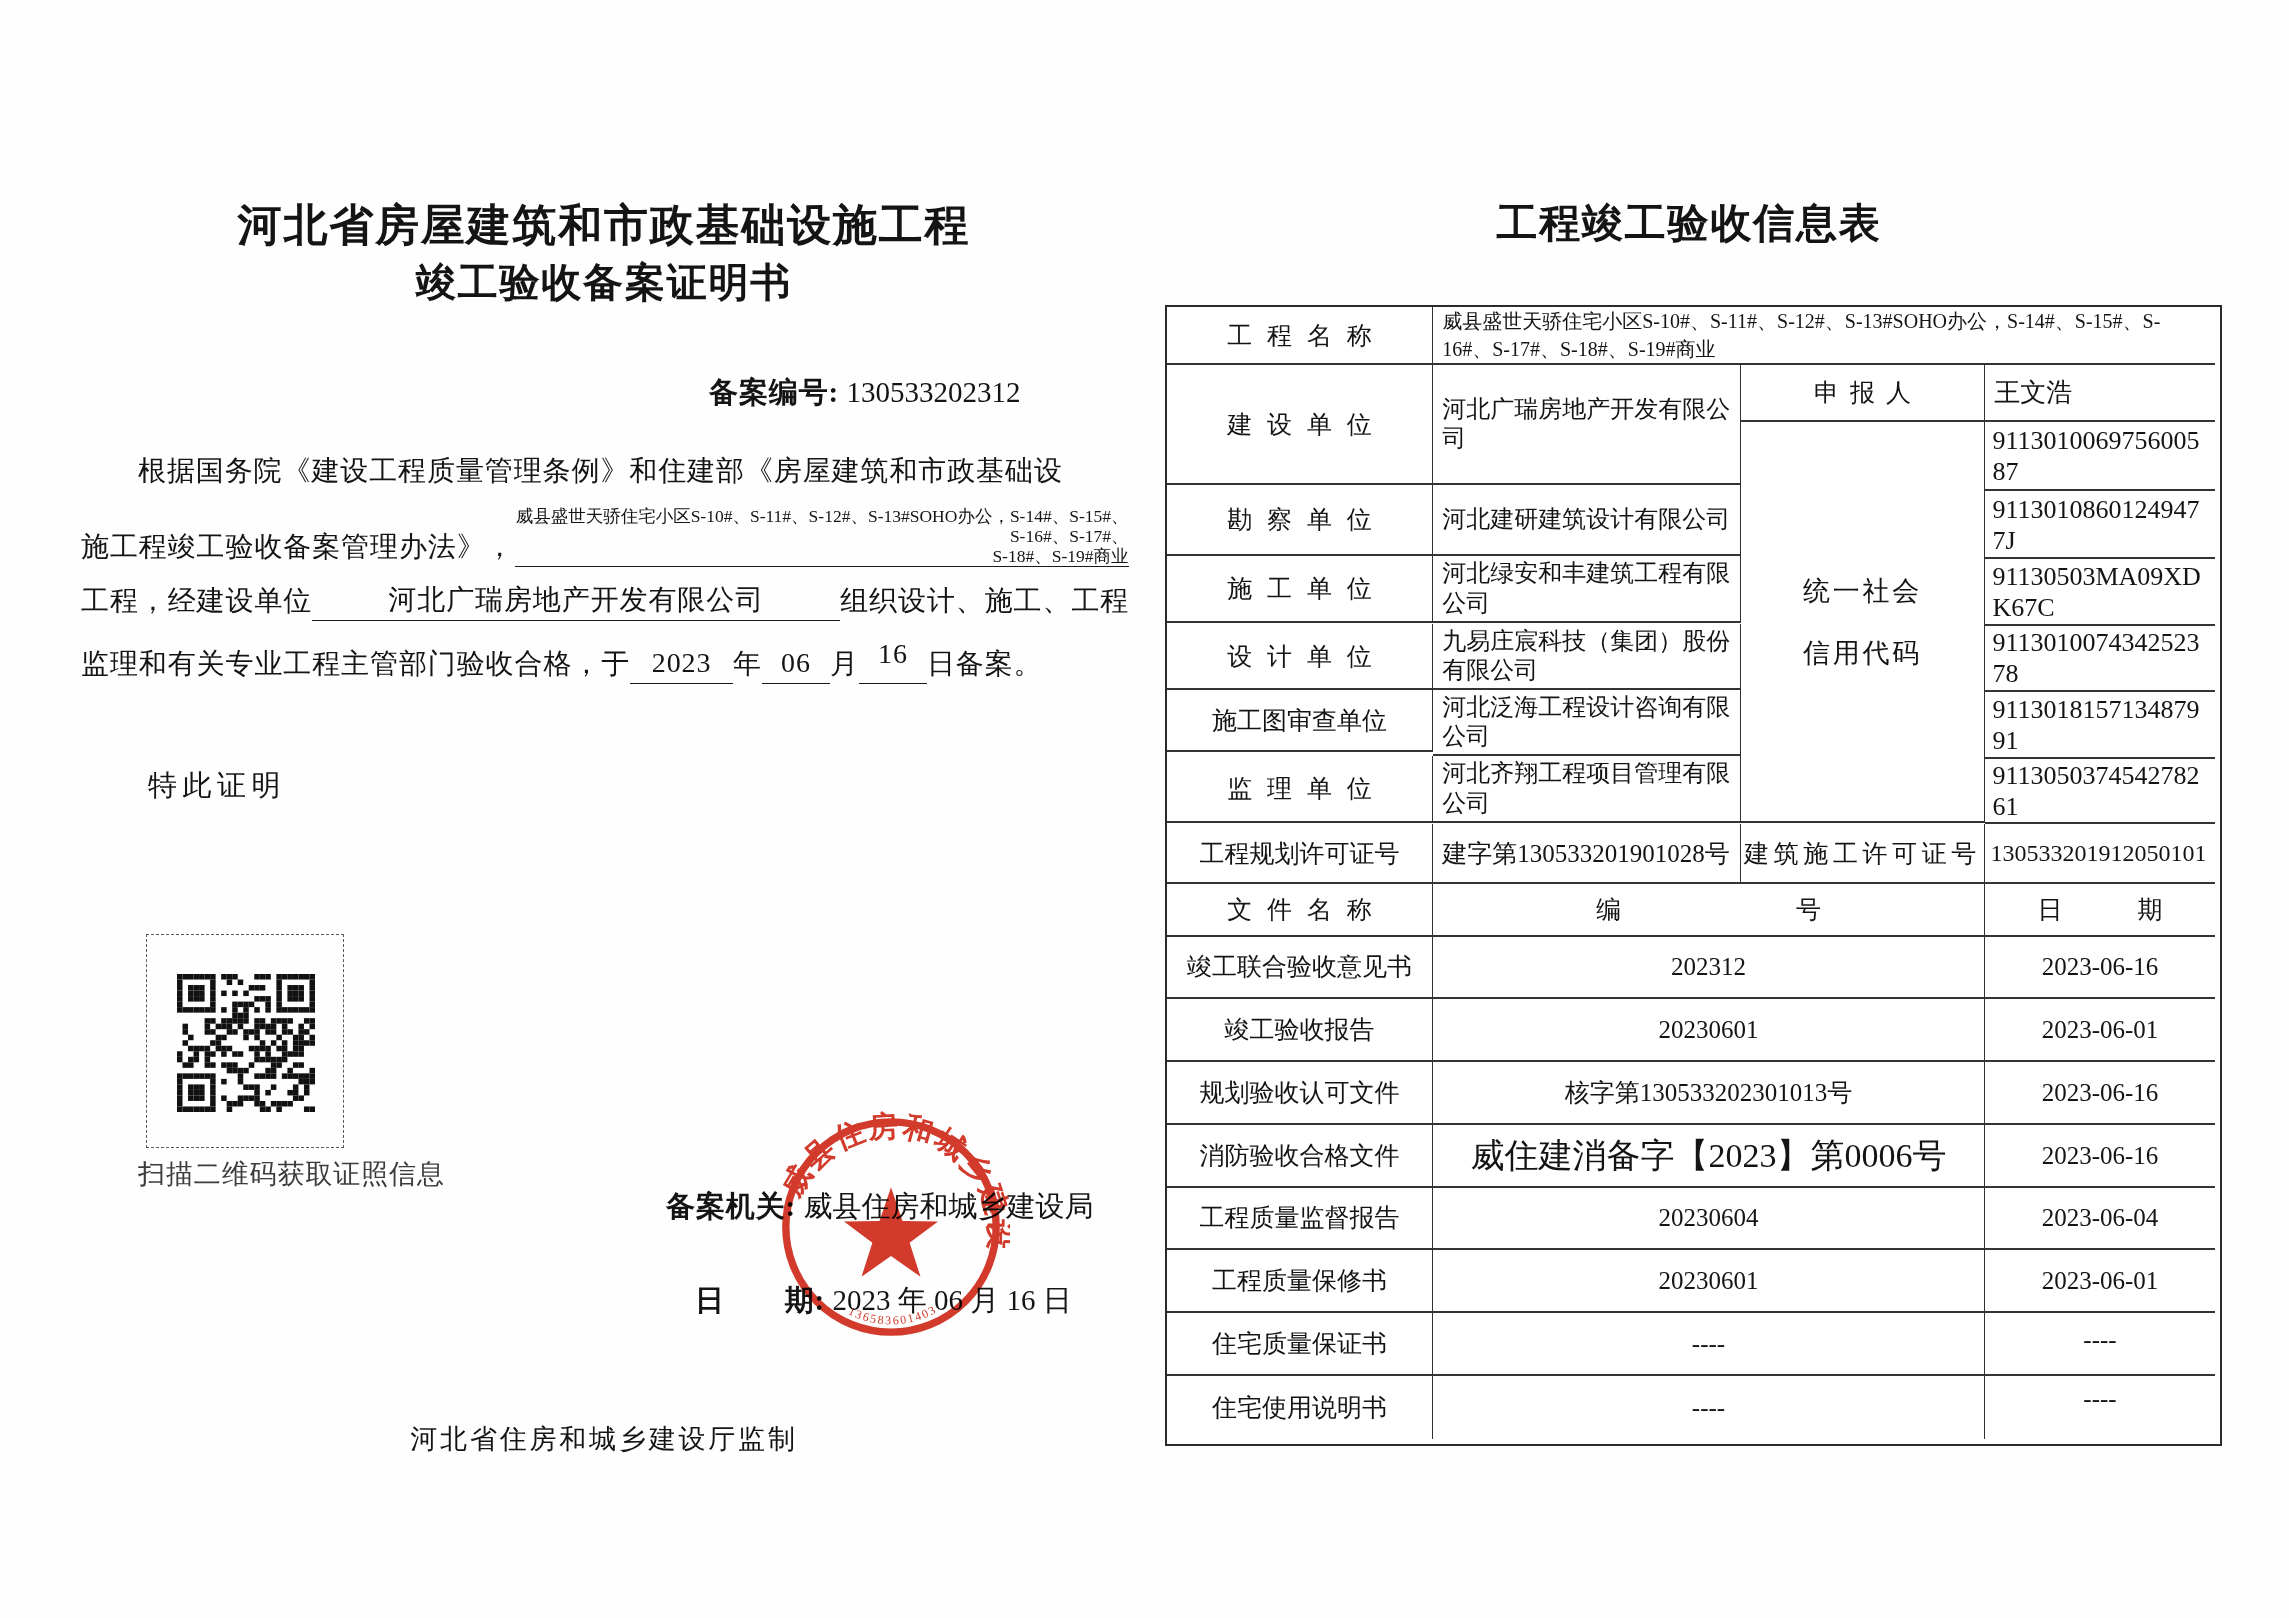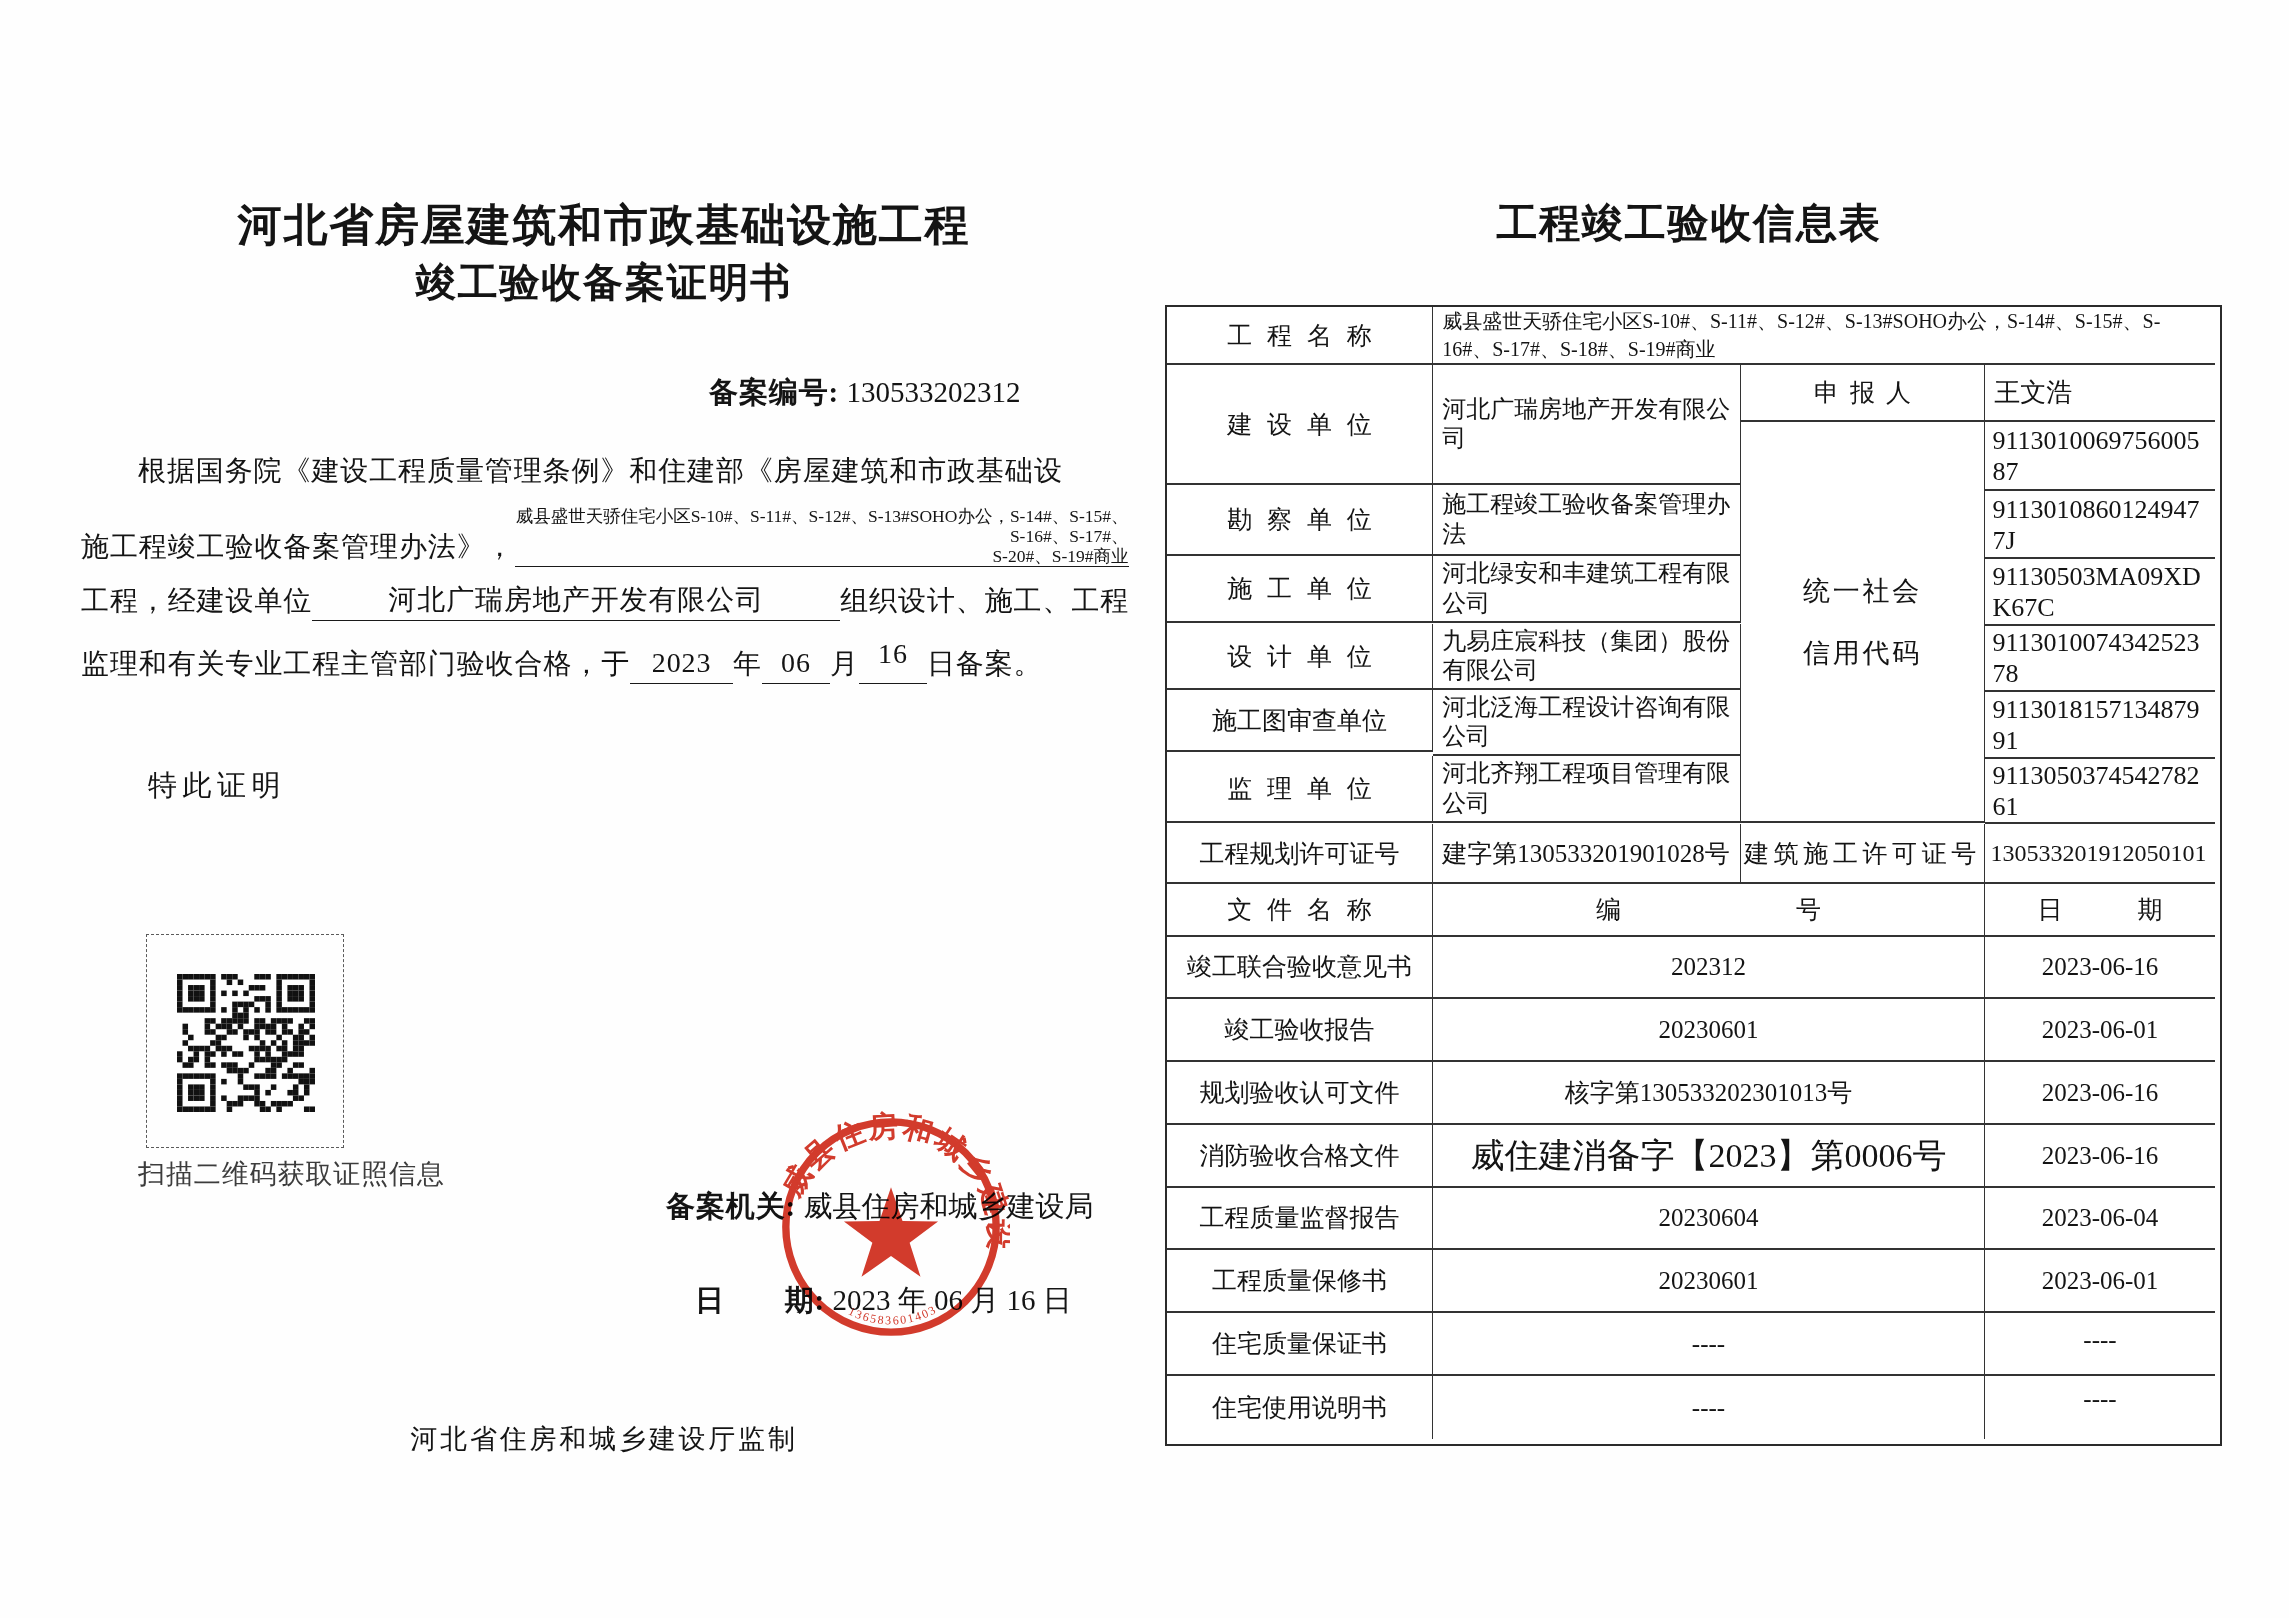--- a/index.html
+++ b/index.html
@@ -52,21 +52,21 @@
   <div class="abs cert-title2">竣工验收备案证明书</div>
 
   <div class="abs record-line">
     <b>备案编号:</b>
     <span>130533202312</span>
   </div>
 
   <div class="abs para" style="top:450px;text-indent:57px;">根据国务院《建设工程质量管理条例》和住建部《房屋建筑和市政基础设</div>
 
   <div class="abs para" style="top:506px;">
-    <span>施工程竣工验收备案管理办法》，</span><span class="fill fill-small" style="width:614px;"><div>威县盛世天骄住宅小区S-10#、S-11#、S-12#、S-13#SOHO办公，S-14#、S-15#、S-16#、S-17#、</div><div>S-20#、S-19#商业</div></span>
+    <span>施工程竣工验收备案管理办法》，</span><span class="fill fill-small" style="width:614px;"><div>威县盛世天骄住宅小区S-10#、S-11#、S-12#、S-13#SOHO办公，S-14#、S-15#、S-16#、S-17#、</div><div>S-18#、S-19#商业</div></span>
   </div>
 
   <div class="abs para" style="top:579px;">
     <span>工程，经建设单位</span><span class="fill" style="width:528px;">河北广瑞房地产开发有限公司</span><span>组织设计、施工、工程</span>
   </div>
 
   <div class="abs para" style="top:642px;">
     <span>监理和有关专业工程主管部门验收合格，于</span><span class="fill" style="width:103px;">2023</span><span>年</span><span class="fill" style="width:68px;">06</span><span>月</span><span class="fill" style="width:68px;"><span class="raised">16</span></span><span>日备案。</span>
   </div>
 
@@ -404,21 +404,21 @@
   <div class="abs tbl-title">工程竣工验收信息表</div>
 
   <div class="abs tbl">
 
     <div class="cell ls4" style="left:0;top:0;width:266px;height:58px;">工程名称</div>
     <div class="cell l proj br0" style="left:266px;top:0;width:782px;height:58px;">威县盛世天骄住宅小区S-10#、S-11#、S-12#、S-13#SOHO办公，S-14#、S-15#、S-16#、S-17#、S-18#、S-19#商业</div>
 
     <div class="cell ls4" style="left:0;top:58px;width:266px;height:120px;">建设单位</div>
     <div class="cell l comp" style="left:266px;top:58px;width:308px;height:120px;">河北广瑞房地产开发有限公司</div>
     <div class="cell ls4" style="left:0;top:178px;width:266px;height:71px;">勘察单位</div>
-    <div class="cell l comp" style="left:266px;top:178px;width:308px;height:71px;">施工程竣工验收备案管理办法</div>
+    <div class="cell l comp" style="left:266px;top:178px;width:308px;height:71px;">河北建研建筑设计有限公司</div>
     <div class="cell ls4" style="left:0;top:249px;width:266px;height:67px;">施工单位</div>
     <div class="cell l comp" style="left:266px;top:249px;width:308px;height:67px;">河北绿安和丰建筑工程有限公司</div>
     <div class="cell ls4" style="left:0;top:317px;width:266px;height:66px;">设计单位</div>
     <div class="cell l comp" style="left:266px;top:317px;width:308px;height:66px;">九易庄宸科技（集团）股份有限公司</div>
     <div class="cell" style="left:0;top:383px;width:266px;height:62px;">施工图审查单位</div>
     <div class="cell l comp" style="left:266px;top:383px;width:308px;height:66px;">河北泛海工程设计咨询有限公司</div>
     <div class="cell ls4" style="left:0;top:449px;width:266px;height:67px;">监理单位</div>
     <div class="cell l comp" style="left:266px;top:449px;width:308px;height:67px;">河北齐翔工程项目管理有限公司</div>
 
     <div class="cell ls3" style="left:574px;top:58px;width:244px;height:57px;">申报人</div>

